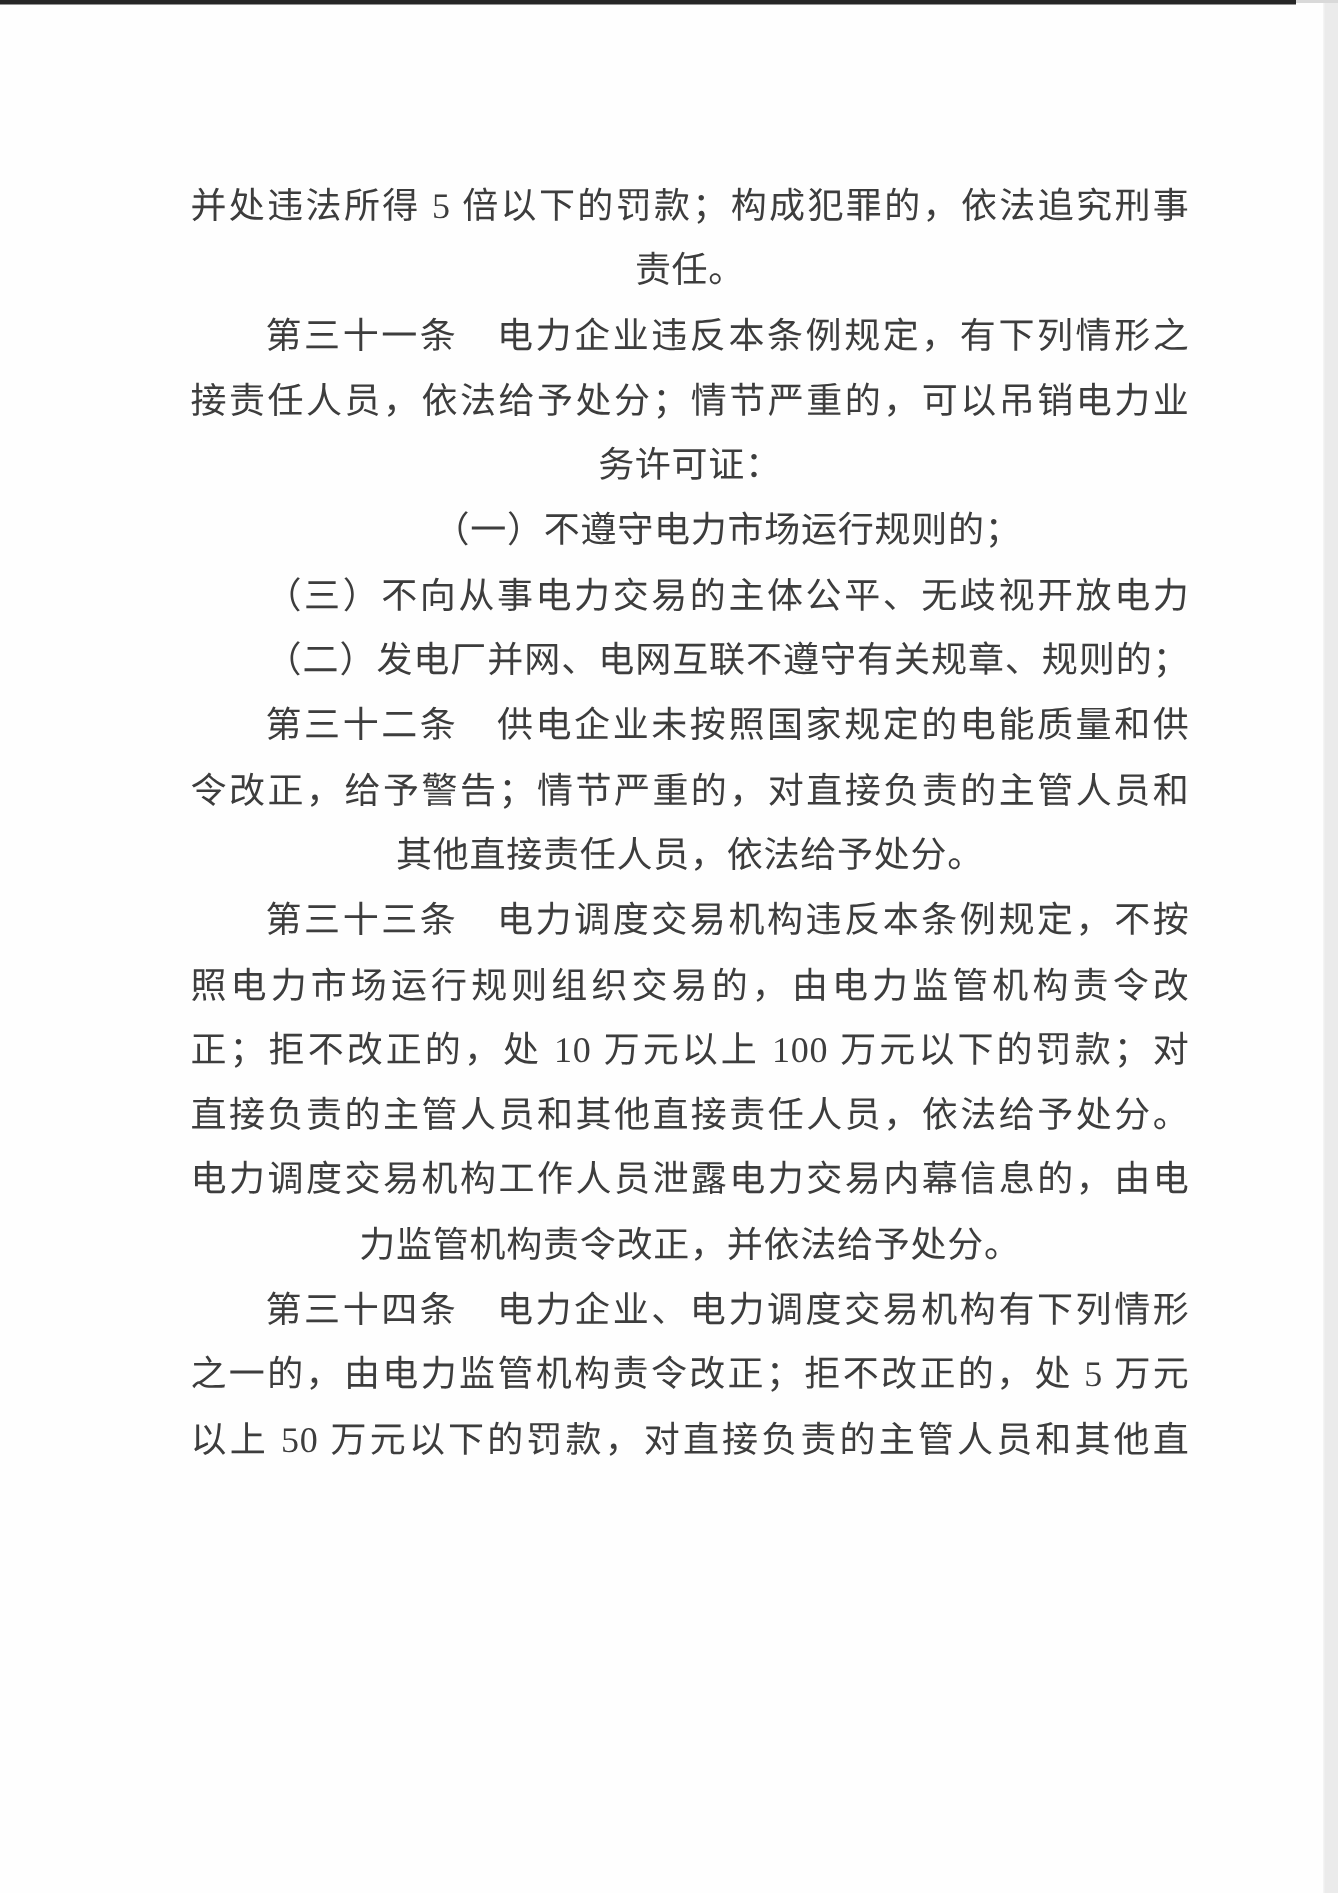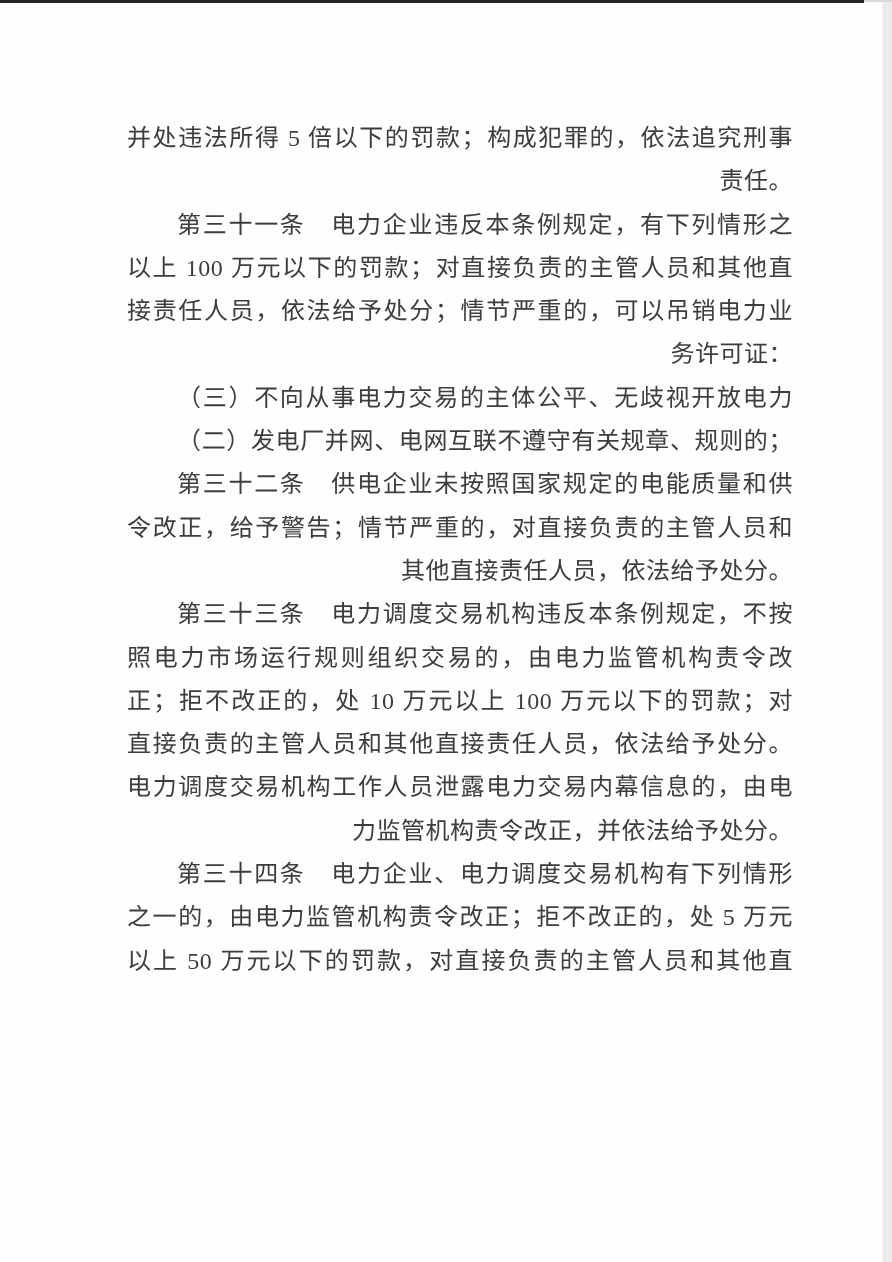--- a/index.html
+++ b/index.html
@@ -46,44 +46,44 @@
     top: 117px;
     width: 666px;
     color: var(--text-color, #3d3d3d);
     font-size: 24px;
     letter-spacing: 0.5px;
   }
   .text-line {
     height: 43.3px;
     line-height: 43.3px;
     white-space: normal;
-    text-align: right;
+    text-align: center;
   }
   .text-line.justify {
     text-align: justify;
     text-align-last: justify;
   }
   .text-line.indent {
     text-indent: 50px;
   }
 </style>
 </head>
 <body>
 
 <div class="screen">
   <div class="top-edge"></div>
   <div class="top-edge-light"></div>
   <div class="right-edge"></div>
   <div class="doc-text">
       <div class="text-line justify">并处违法所得 5 倍以下的罚款；构成犯罪的，依法追究刑事</div>
       <div class="text-line">责任。</div>
       <div class="text-line indent justify">第三十一条　电力企业违反本条例规定，有下列情形之</div>
-      <div class="text-line justify">以上 100 万元以下的罚款；对直接负责的主管人员和其他直</div>
       <div class="text-line justify">接责任人员，依法给予处分；情节严重的，可以吊销电力业</div>
       <div class="text-line">务许可证：</div>
+      <div class="text-line indent">（一）不遵守电力市场运行规则的；</div>
       <div class="text-line indent justify">（三）不向从事电力交易的主体公平、无歧视开放电力</div>
       <div class="text-line indent justify">（二）发电厂并网、电网互联不遵守有关规章、规则的；</div>
       <div class="text-line indent justify">第三十二条　供电企业未按照国家规定的电能质量和供</div>
       <div class="text-line justify">令改正，给予警告；情节严重的，对直接负责的主管人员和</div>
       <div class="text-line">其他直接责任人员，依法给予处分。</div>
       <div class="text-line indent justify">第三十三条　电力调度交易机构违反本条例规定，不按</div>
       <div class="text-line justify">照电力市场运行规则组织交易的，由电力监管机构责令改</div>
       <div class="text-line justify">正；拒不改正的，处 10 万元以上 100 万元以下的罚款；对</div>
       <div class="text-line justify">直接负责的主管人员和其他直接责任人员，依法给予处分。</div>
       <div class="text-line justify">电力调度交易机构工作人员泄露电力交易内幕信息的，由电</div>

